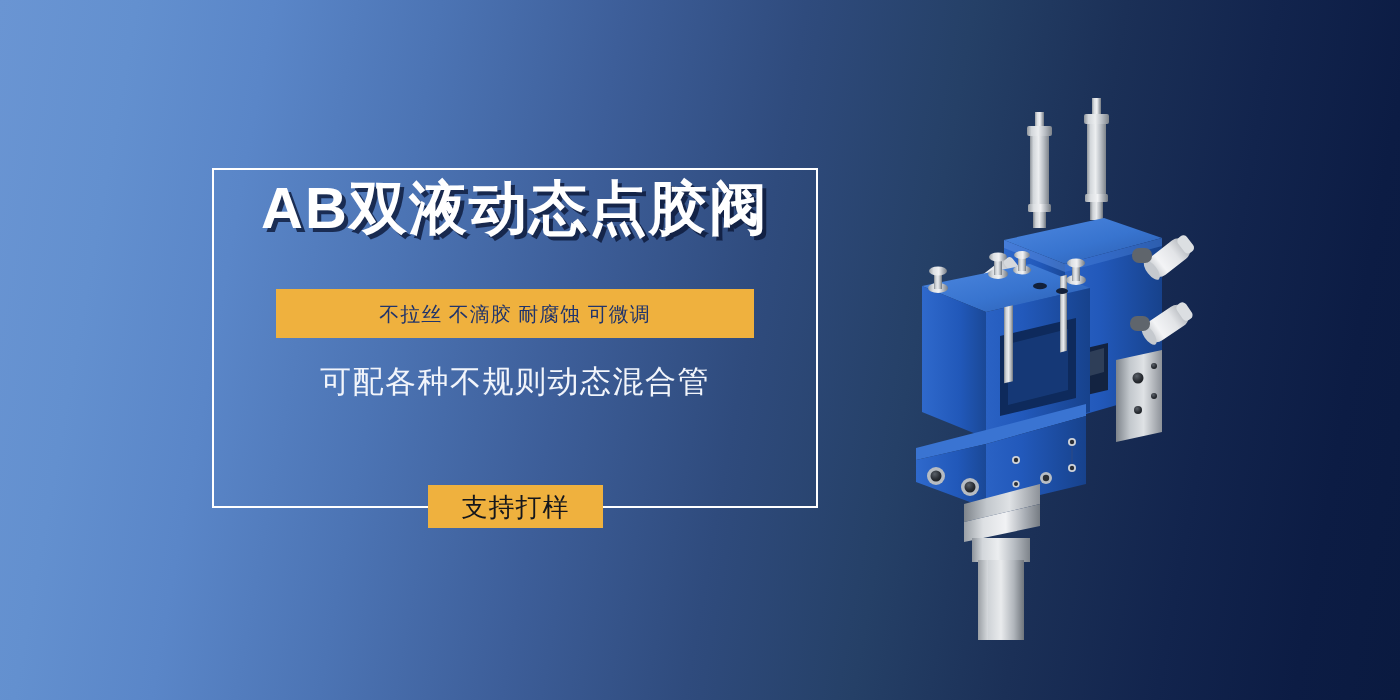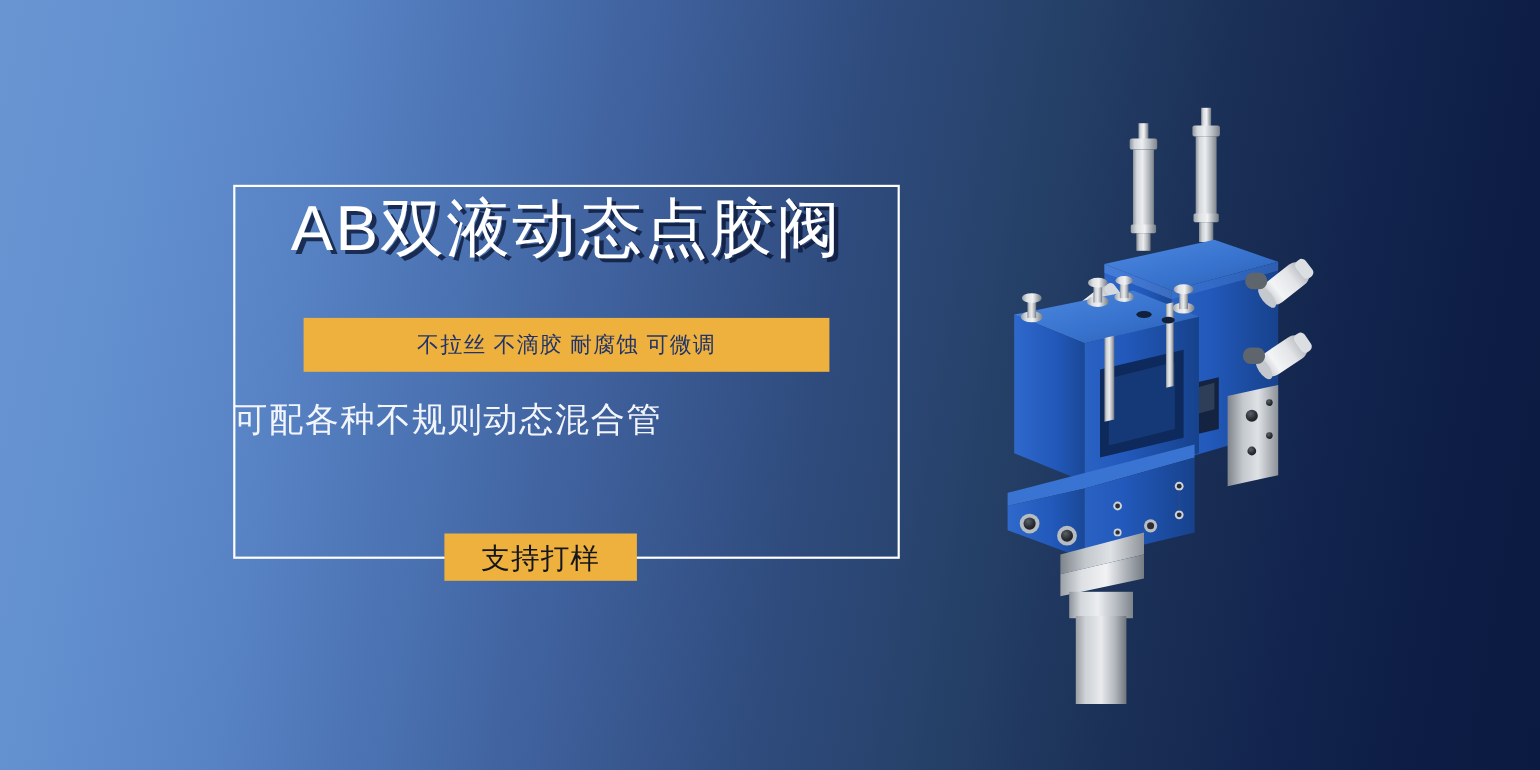--- a/index.html
+++ b/index.html
@@ -36,21 +36,21 @@
   }
 
   .title-wrap {
     position:absolute;
     left:212px; top:176px;
     width:606px;
     text-align:center;
   }
   .title {
     font-size:58px;
-    font-weight:normal;
+    font-weight:bold;
     color:#ffffff;
     letter-spacing:2px;
     line-height:1.12;
     text-shadow:4px 4px 0 rgba(10,22,52,0.78);
     white-space:nowrap;
   }
 
   .badge-feature {
     position:absolute;
     left:276px; top:289px;
@@ -65,34 +65,34 @@
     color:#20346b;
     letter-spacing:1px;
     white-space:nowrap;
     line-height:1;
   }
 
   .sublines {
     position:absolute;
     left:212px; top:360px;
     width:606px;
-    text-align:left;
+    text-align:center;
   }
   .subline {
     font-size:31px;
     color:#f2f5fb;
     font-weight:300;
     letter-spacing:1.5px;
     line-height:1.42;
     white-space:nowrap;
   }
 
   .badge-sample {
     position:absolute;
-    left:404px; top:485px;
+    left:428px; top:485px;
     width:175px; height:43px;
     background:#efb13e;
     display:flex;
     align-items:center;
     justify-content:center;
     text-align:right;
   }
   .badge-sample .txt {
     font-size:26px;
     color:#14161c;

